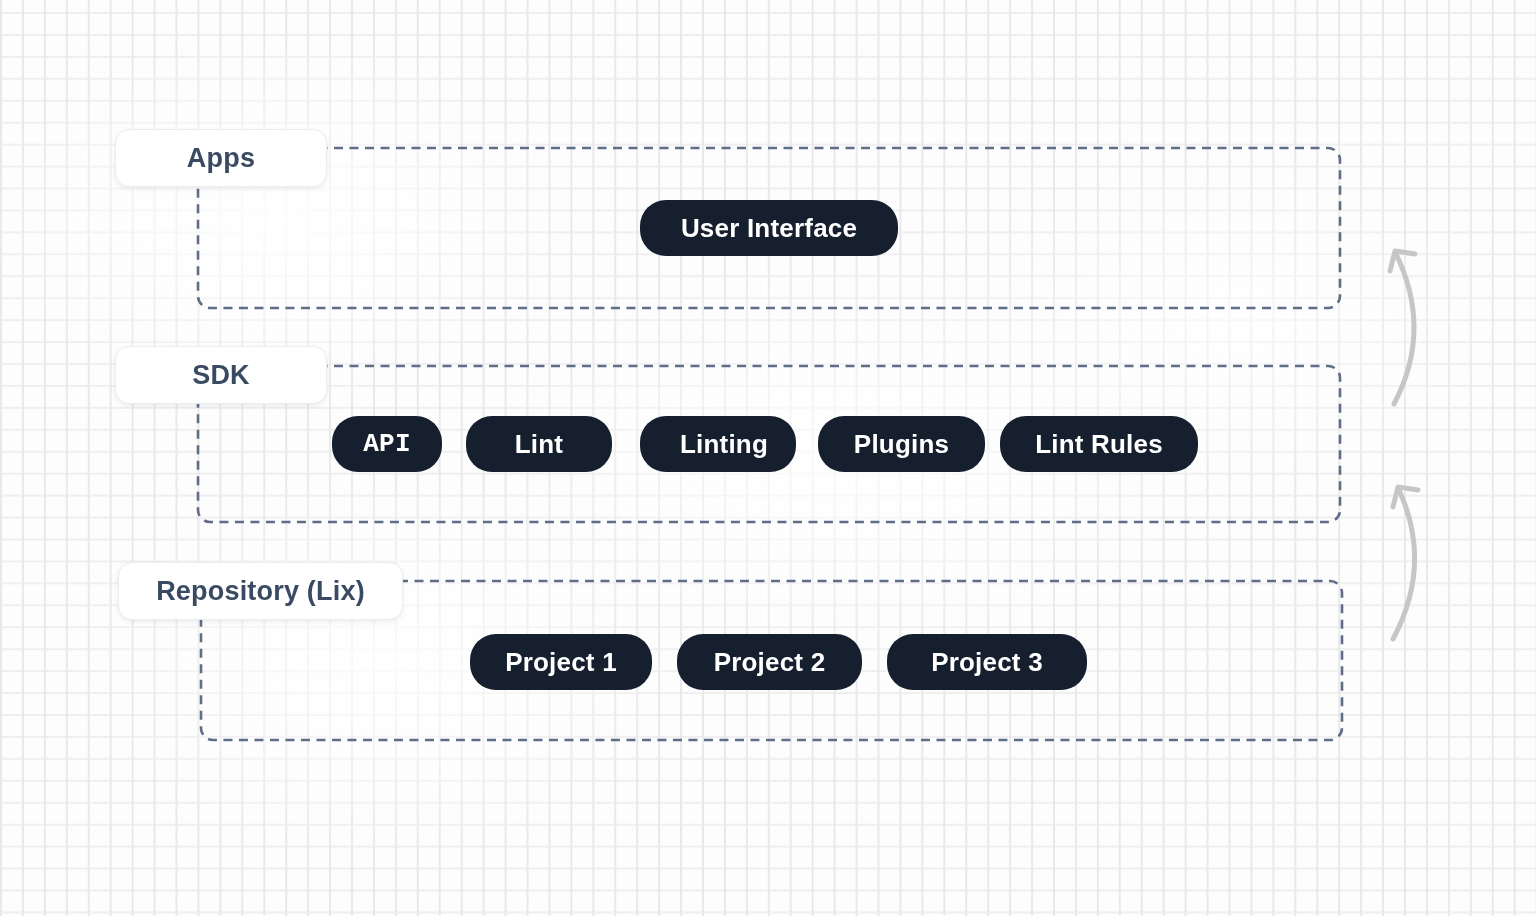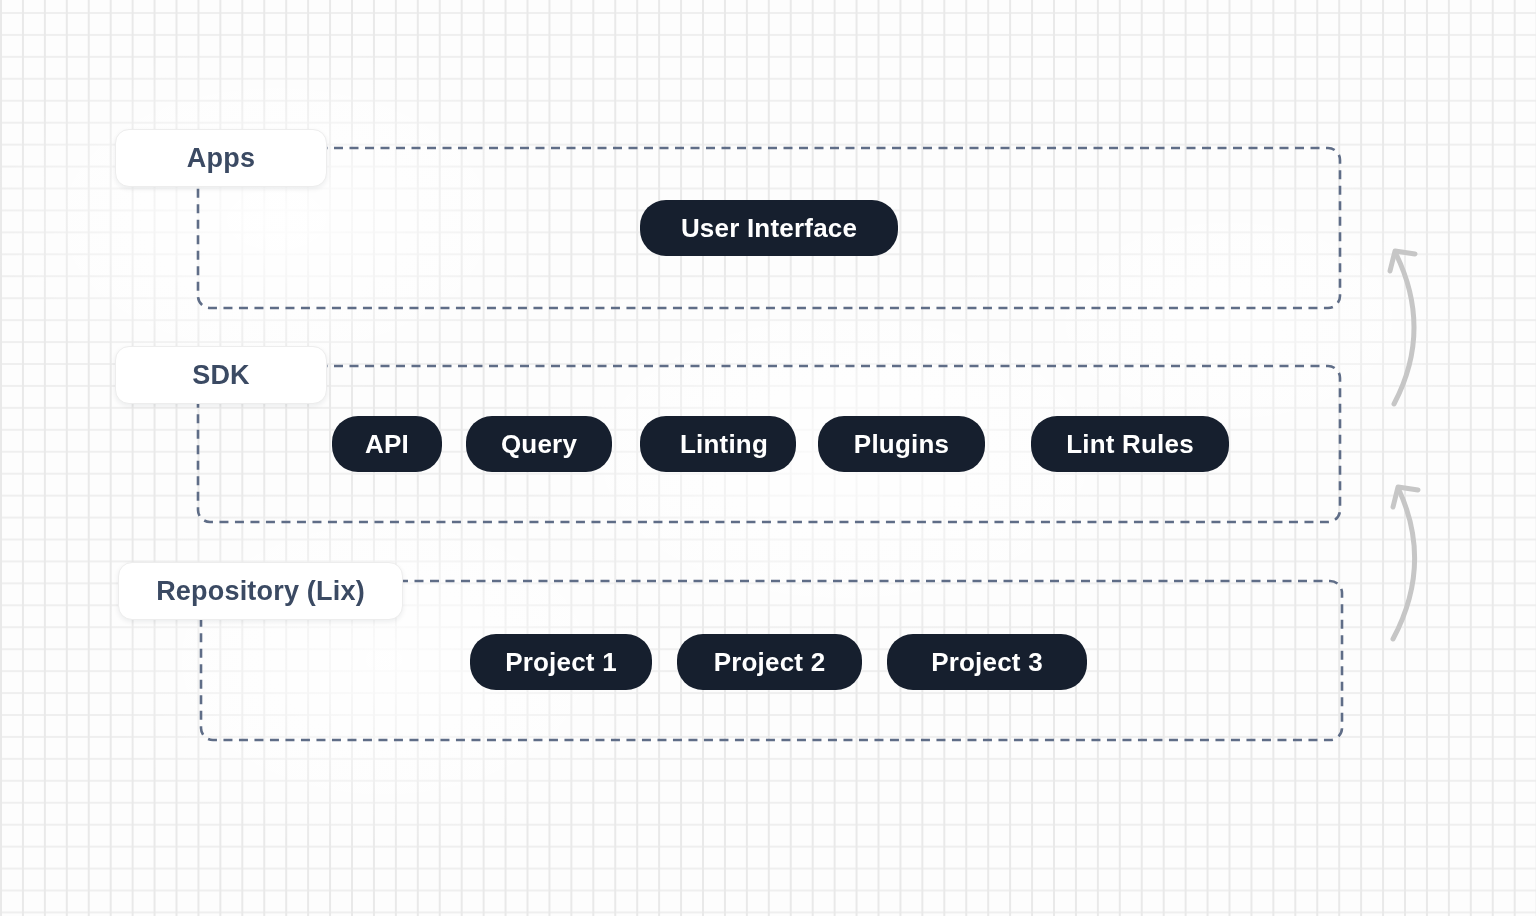--- a/index.html
+++ b/index.html
@@ -76,33 +76,33 @@
   <span>SDK</span>
 </div>
 <div class="layer-label" style="left:118px; top:562px; width:285px; height:58px;text-align:right;">
   <span>Repository (Lix)</span>
 </div>
 
 <div class="pill" style="left:640px; top:200px; width:258px; height:56px;">
   <span>User Interface</span>
 </div>
 
-<div class="pill" style="left:332px; top:416px; width:110px; height:56px;">
+<div class="pill" style="left:332px; top:416px; width:110px; height:56px;font-family:Liberation Mono, monospace;">
   <span>API</span>
 </div>
 <div class="pill" style="left:466px; top:416px; width:146px; height:56px;">
-  <span>Query</span>
+  <span>Lint</span>
 </div>
 <div class="pill" style="left:640px; top:416px; width:156px; height:56px;padding-left:12px;">
   <span>Linting</span>
 </div>
 <div class="pill" style="left:818px; top:416px; width:167px; height:56px;">
   <span>Plugins</span>
 </div>
-<div class="pill" style="left:1031px; top:416px; width:198px; height:56px;">
+<div class="pill" style="left:1000px; top:416px; width:198px; height:56px;">
   <span>Lint Rules</span>
 </div>
 
 <div class="pill" style="left:470px; top:634px; width:182px; height:56px;">
   <span>Project 1</span>
 </div>
 <div class="pill" style="left:677px; top:634px; width:185px; height:56px;align-items:center;">
   <span>Project 2</span>
 </div>
 <div class="pill" style="left:887px; top:634px; width:200px; height:56px;">

